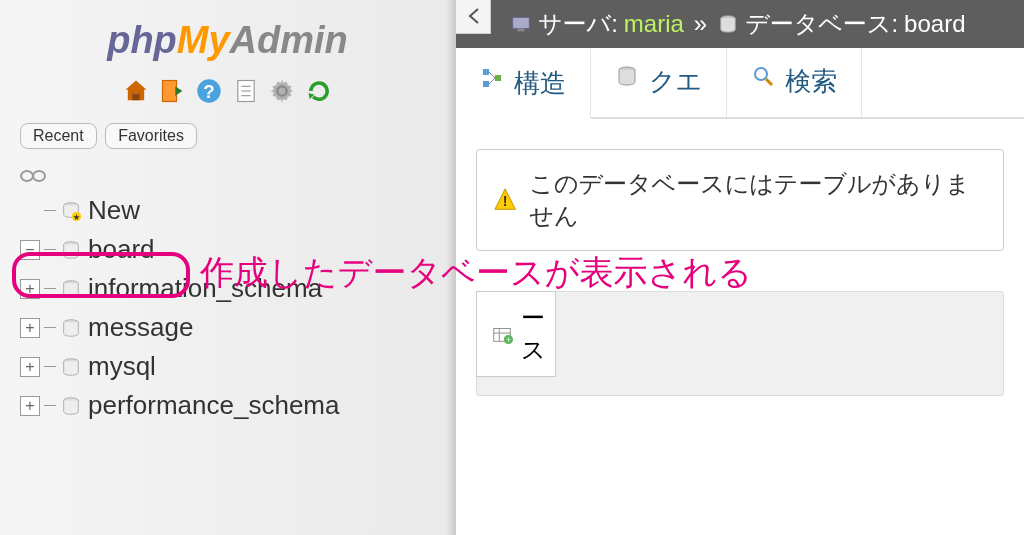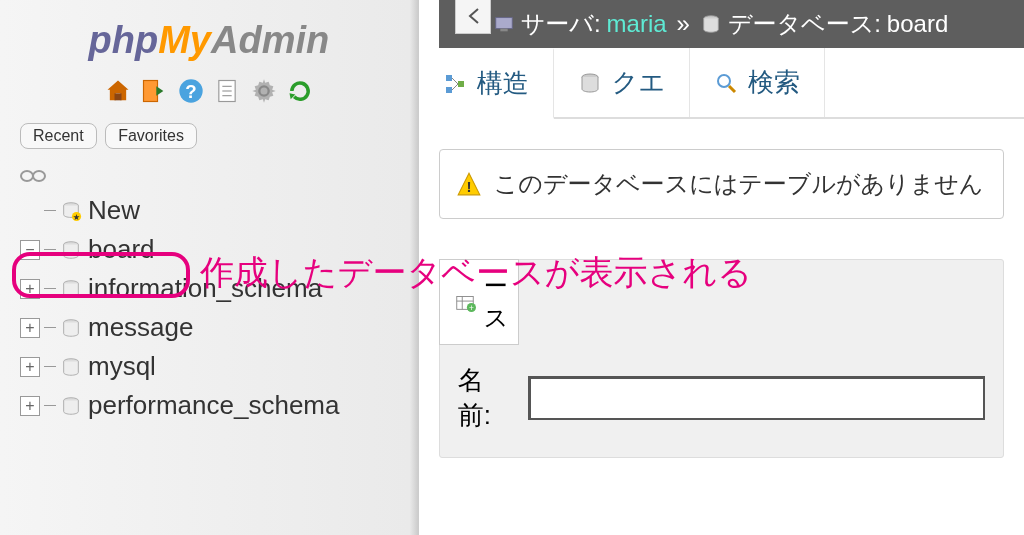--- a/index.html
+++ b/index.html
@@ -18,25 +18,25 @@
     .tree { font-size: 26px; color: #333; }
     .tree-item { display: flex; align-items: center; padding: 4px 0; cursor: pointer; position: relative; }
     .expander { width: 20px; height: 20px; border: 1px solid #999; background: #fff; display: inline-flex; align-items: center; justify-content: center; font-size: 16px; color: #666; margin-right: 8px; line-height: 1; }
     .expander-blank { width: 20px; height: 20px; margin-right: 8px; }
     .tree-dash { display: inline-block; width: 12px; border-top: 1px solid #999; margin-right: 4px; margin-left: -4px; }
     .db-icon { width: 22px; height: 22px; margin-right: 6px; display: inline-block; }
     .highlight-box { position: absolute; border: 4px solid #e6007e; border-radius: 18px; left: 12px; top: 252px; width: 178px; height: 46px; }
     .annotation { position: absolute; left: 200px; top: 250px; font-size: 34px; font-weight: normal; color: #e6007e; white-space: nowrap; z-index: 100; }
     .main { flex: 1; background: #fff; display: flex; flex-direction: column; border-left: 1px solid #ccc; }
     .back-btn { position: absolute; left: 455px; top: -2px; width: 36px; height: 36px; background: #f5f5f5; border: 1px solid #ccc; display: flex; align-items: center; justify-content: center; cursor: pointer; z-index: 5; }
-    .breadcrumb { background: #5e5e5e; color: #fff; padding: 8px 14px 8px 54px; font-size: 24px; display: flex; align-items: center; gap: 6px; margin-left: 20px; }
+    .breadcrumb { background: #5e5e5e; color: #fff; padding: 8px 14px 8px 54px; font-size: 24px; display: flex; align-items: center; gap: 6px; }
     .bc-icon { width: 22px; height: 22px; display: inline-block; vertical-align: middle; }
     .bc-sep { color: #fff; margin: 0 4px; }
     .top-tabs { display: flex; background: #fff; border-bottom: 2px solid #ddd; }
-    .top-tab { padding: 16px 24px; font-size: 26px; display: flex; align-items: center; gap: 10px; cursor: pointer; border-right: 1px solid #e5e5e5; color: #235a81; }
+    .top-tab { padding: 16px 24px; font-size: 26px; display: flex; gap: 10px; cursor: pointer; border-right: 1px solid #e5e5e5; color: #235a81; }
     .top-tab.active { border-top: 2px solid #fff; border-bottom: 2px solid #fff; margin-bottom: -2px; font-weight: normal; background: #fff; position: relative; }
     .top-tab.active::after { content: ''; position: absolute; bottom: -2px; left: 0; right: 0; height: 2px; background: #fff; }
     .tab-icon { width: 24px; height: 24px; display: inline-block; }
     .content-area { padding: 30px 20px; }
     .warning-box { border: 1px solid #ccc; border-radius: 4px; padding: 18px 16px; display: flex; align-items: center; gap: 12px; font-size: 24px; color: #333; margin-bottom: 40px; background: #fff; }
     .warn-icon { width: 26px; height: 26px; display: inline-block; }
     .create-section { background: #f0f0f0; border: 1px solid #ddd; border-radius: 3px; padding: 0; margin-top: 10px; }
     .create-header { background: #fff; border: 1px solid #ccc; padding: 10px 14px; display: inline-flex; align-items: center; gap: 8px; margin: -1px 0 18px -1px; font-size: 24px; cursor: pointer; width: 80px; }
     .form-row { display: flex; align-items: center; gap: 14px; padding: 0 18px 24px 18px; font-size: 26px; }
     .text-input { border: 2px solid #555; border-top-width: 3px; border-left-width: 3px; padding: 8px; font-size: 22px; width: 480px; height: 44px; background: #fff; }
@@ -169,21 +169,21 @@
 
   <div class="main">
     <div class="breadcrumb">
       <span class="bc-icon">
           <svg viewBox="0 0 24 24">
             <rect x="3" y="5" width="18" height="12" fill="#aac" stroke="#668"></rect>
             <rect x="8" y="17" width="8" height="3" fill="#888"></rect>
           </svg>
         </span>
       <span>サーバ:</span>
-      <a style="color:#5eead4;text-decoration:none">maria</a>
+      <a style="color:#bef264;text-decoration:none">maria</a>
       <span class="bc-sep">»</span>
       <span class="bc-icon">
           <svg viewBox="0 0 24 24">
             <ellipse cx="12" cy="6" rx="8" ry="3" fill="#ccc" stroke="#999"></ellipse>
             <path d="M4 6v12c0 1.7 3.6 3 8 3s8-1.3 8-3V6" fill="#ddd" stroke="#999"></path>
           </svg>
         </span>
       <span>データベース:</span>
       <a style="color:#fff;text-decoration:none">board</a>
     </div>
@@ -238,22 +238,18 @@
               <svg width="22" height="22" viewBox="0 0 24 24">
                 <rect x="3" y="6" width="18" height="14" fill="#fff" stroke="#888"></rect>
                 <line x1="3" y1="11" x2="21" y2="11" stroke="#888"></line>
                 <line x1="9" y1="6" x2="9" y2="20" stroke="#888"></line>
                 <circle cx="19" cy="18" r="5" fill="#5cb85c"></circle>
                 <text x="19" y="22" font-size="9" text-anchor="middle" fill="#fff">+</text>
               </svg>
             </span>
           <span>ース</span>
         </div>
-        <div class="form-row">
-          <label>名前:</label>
-          <input type="text" class="text-input" style="">
-        </div>
       </div>
     </div>
   </div>
 </div>
 
 <div class="annotation">作成したデータベースが表示される</div>
 
 </body></html>

